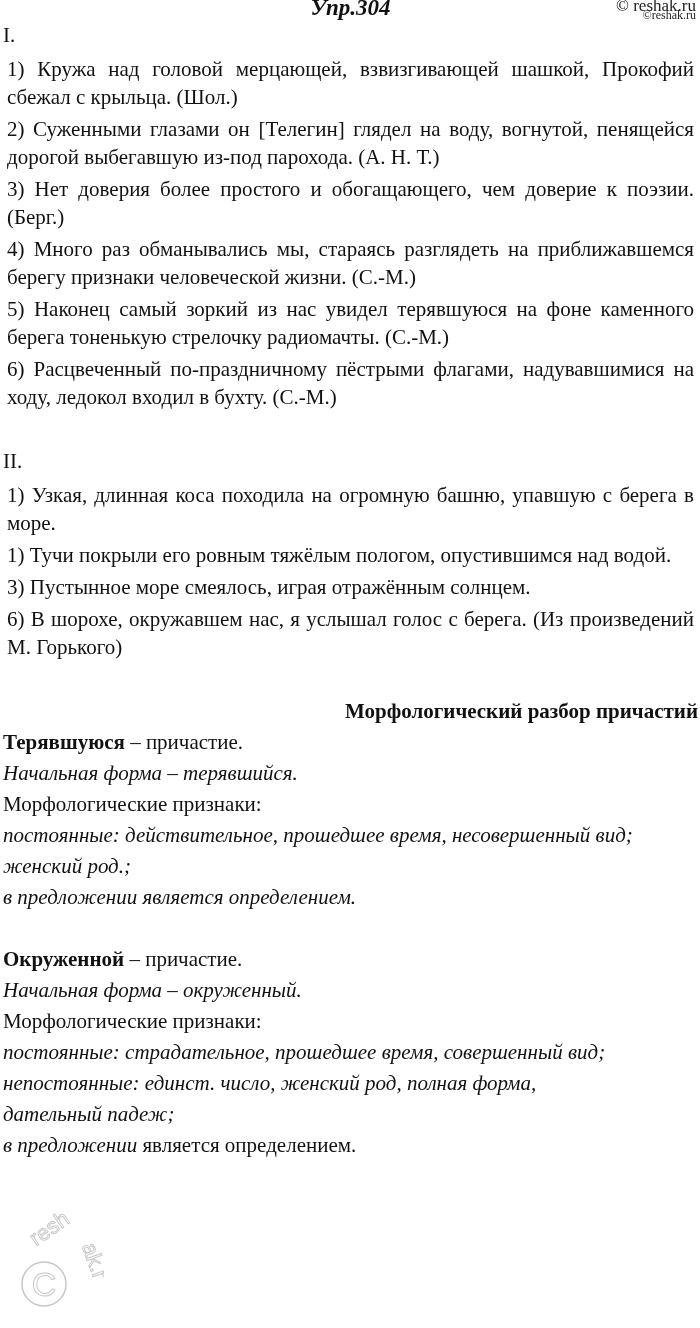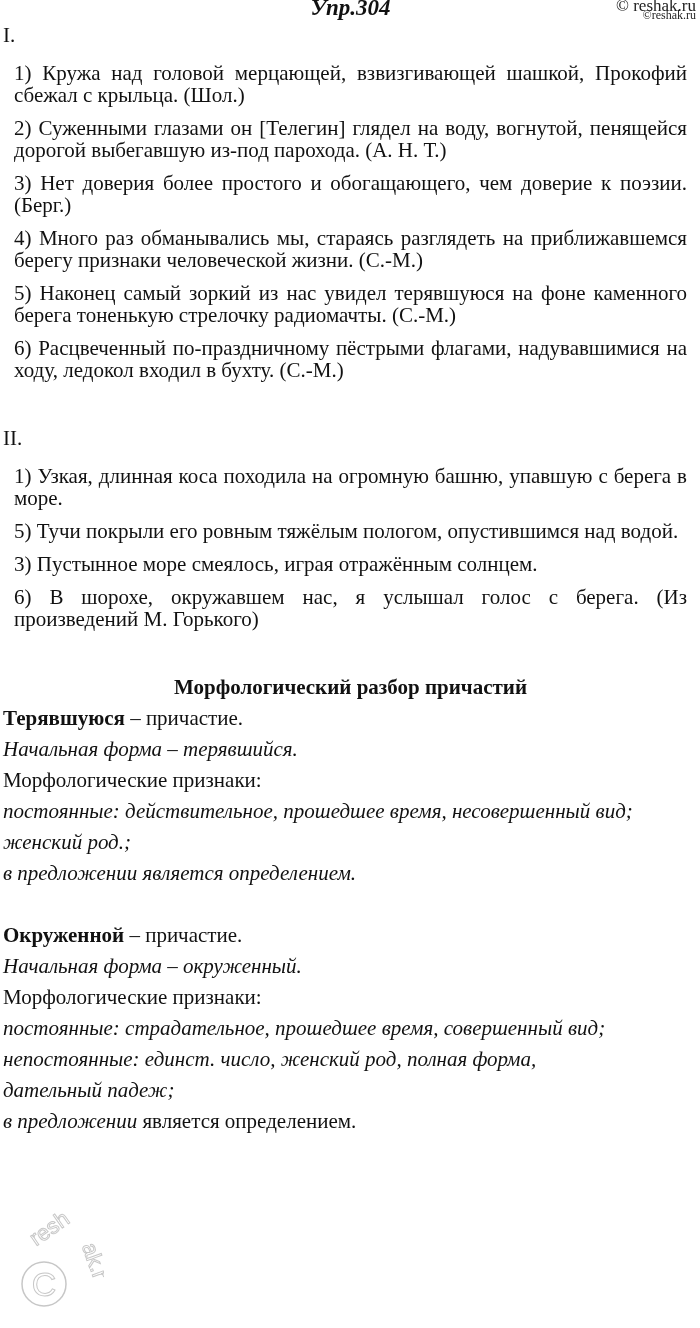--- a/index.html
+++ b/index.html
@@ -40,32 +40,32 @@
       color: #222;
       text-align: right;
     }
     .wm-top span { display: block; }
     .wm-top .second { margin-top: -7px; font-size: 12px; }
     .line {
       line-height: 31px;
       min-height: 31px;
     }
     .justify p {
-      margin: 11px;
+      margin: 4px;
       text-align: justify;
       text-align-last: left;
-      line-height: 22px;
+      line-height: 28px;
     }
     .section-label {
       line-height: 31px;
       height: 31px;
     }
     .gap { height: 31px; }
     .heading {
-      text-align: center;
+      text-align: right;
       font-weight: bold;
       line-height: 31px;
       height: 31px;
     }
     .b { font-weight: bold; }
     .i { font-style: italic; }
     .wm-circle {
       position: absolute;
       left: 14px;
       top: 1204px;
@@ -94,21 +94,21 @@
     <p>4) Много раз обманывались мы, стараясь разглядеть на приближавшемся берегу признаки человеческой жизни. (С.-М.)</p>
     <p>5) Наконец самый зоркий из нас увидел терявшуюся на фоне каменного берега тоненькую стрелочку радиомачты. (С.-М.)</p>
     <p>6) Расцвеченный по-праздничному пёстрыми флагами, надувавшимися на ходу, ледокол входил в бухту. (С.-М.)</p>
   </div>
 
   <div class="gap"></div>
 
   <div class="section-label">II.</div>
   <div class="justify">
     <p>1) Узкая, длинная коса походила на огромную башню, упавшую с берега в море.</p>
-    <p>5) Тучи покрыли его ровным тяжёлым пологом, опустившимся над водой.</p>
+    <p>1) Тучи покрыли его ровным тяжёлым пологом, опустившимся над водой.</p>
     <p>3) Пустынное море смеялось, играя отражённым солнцем.</p>
     <p>6) В шорохе, окружавшем нас, я услышал голос с берега. (Из произведений М. Горького)</p>
   </div>
 
   <div class="gap"></div>
 
   <div class="heading">Морфологический разбор причастий</div>
 
   <div>
     <div class="line"><span class="b">Терявшуюся</span><span> – причастие.</span></div>

